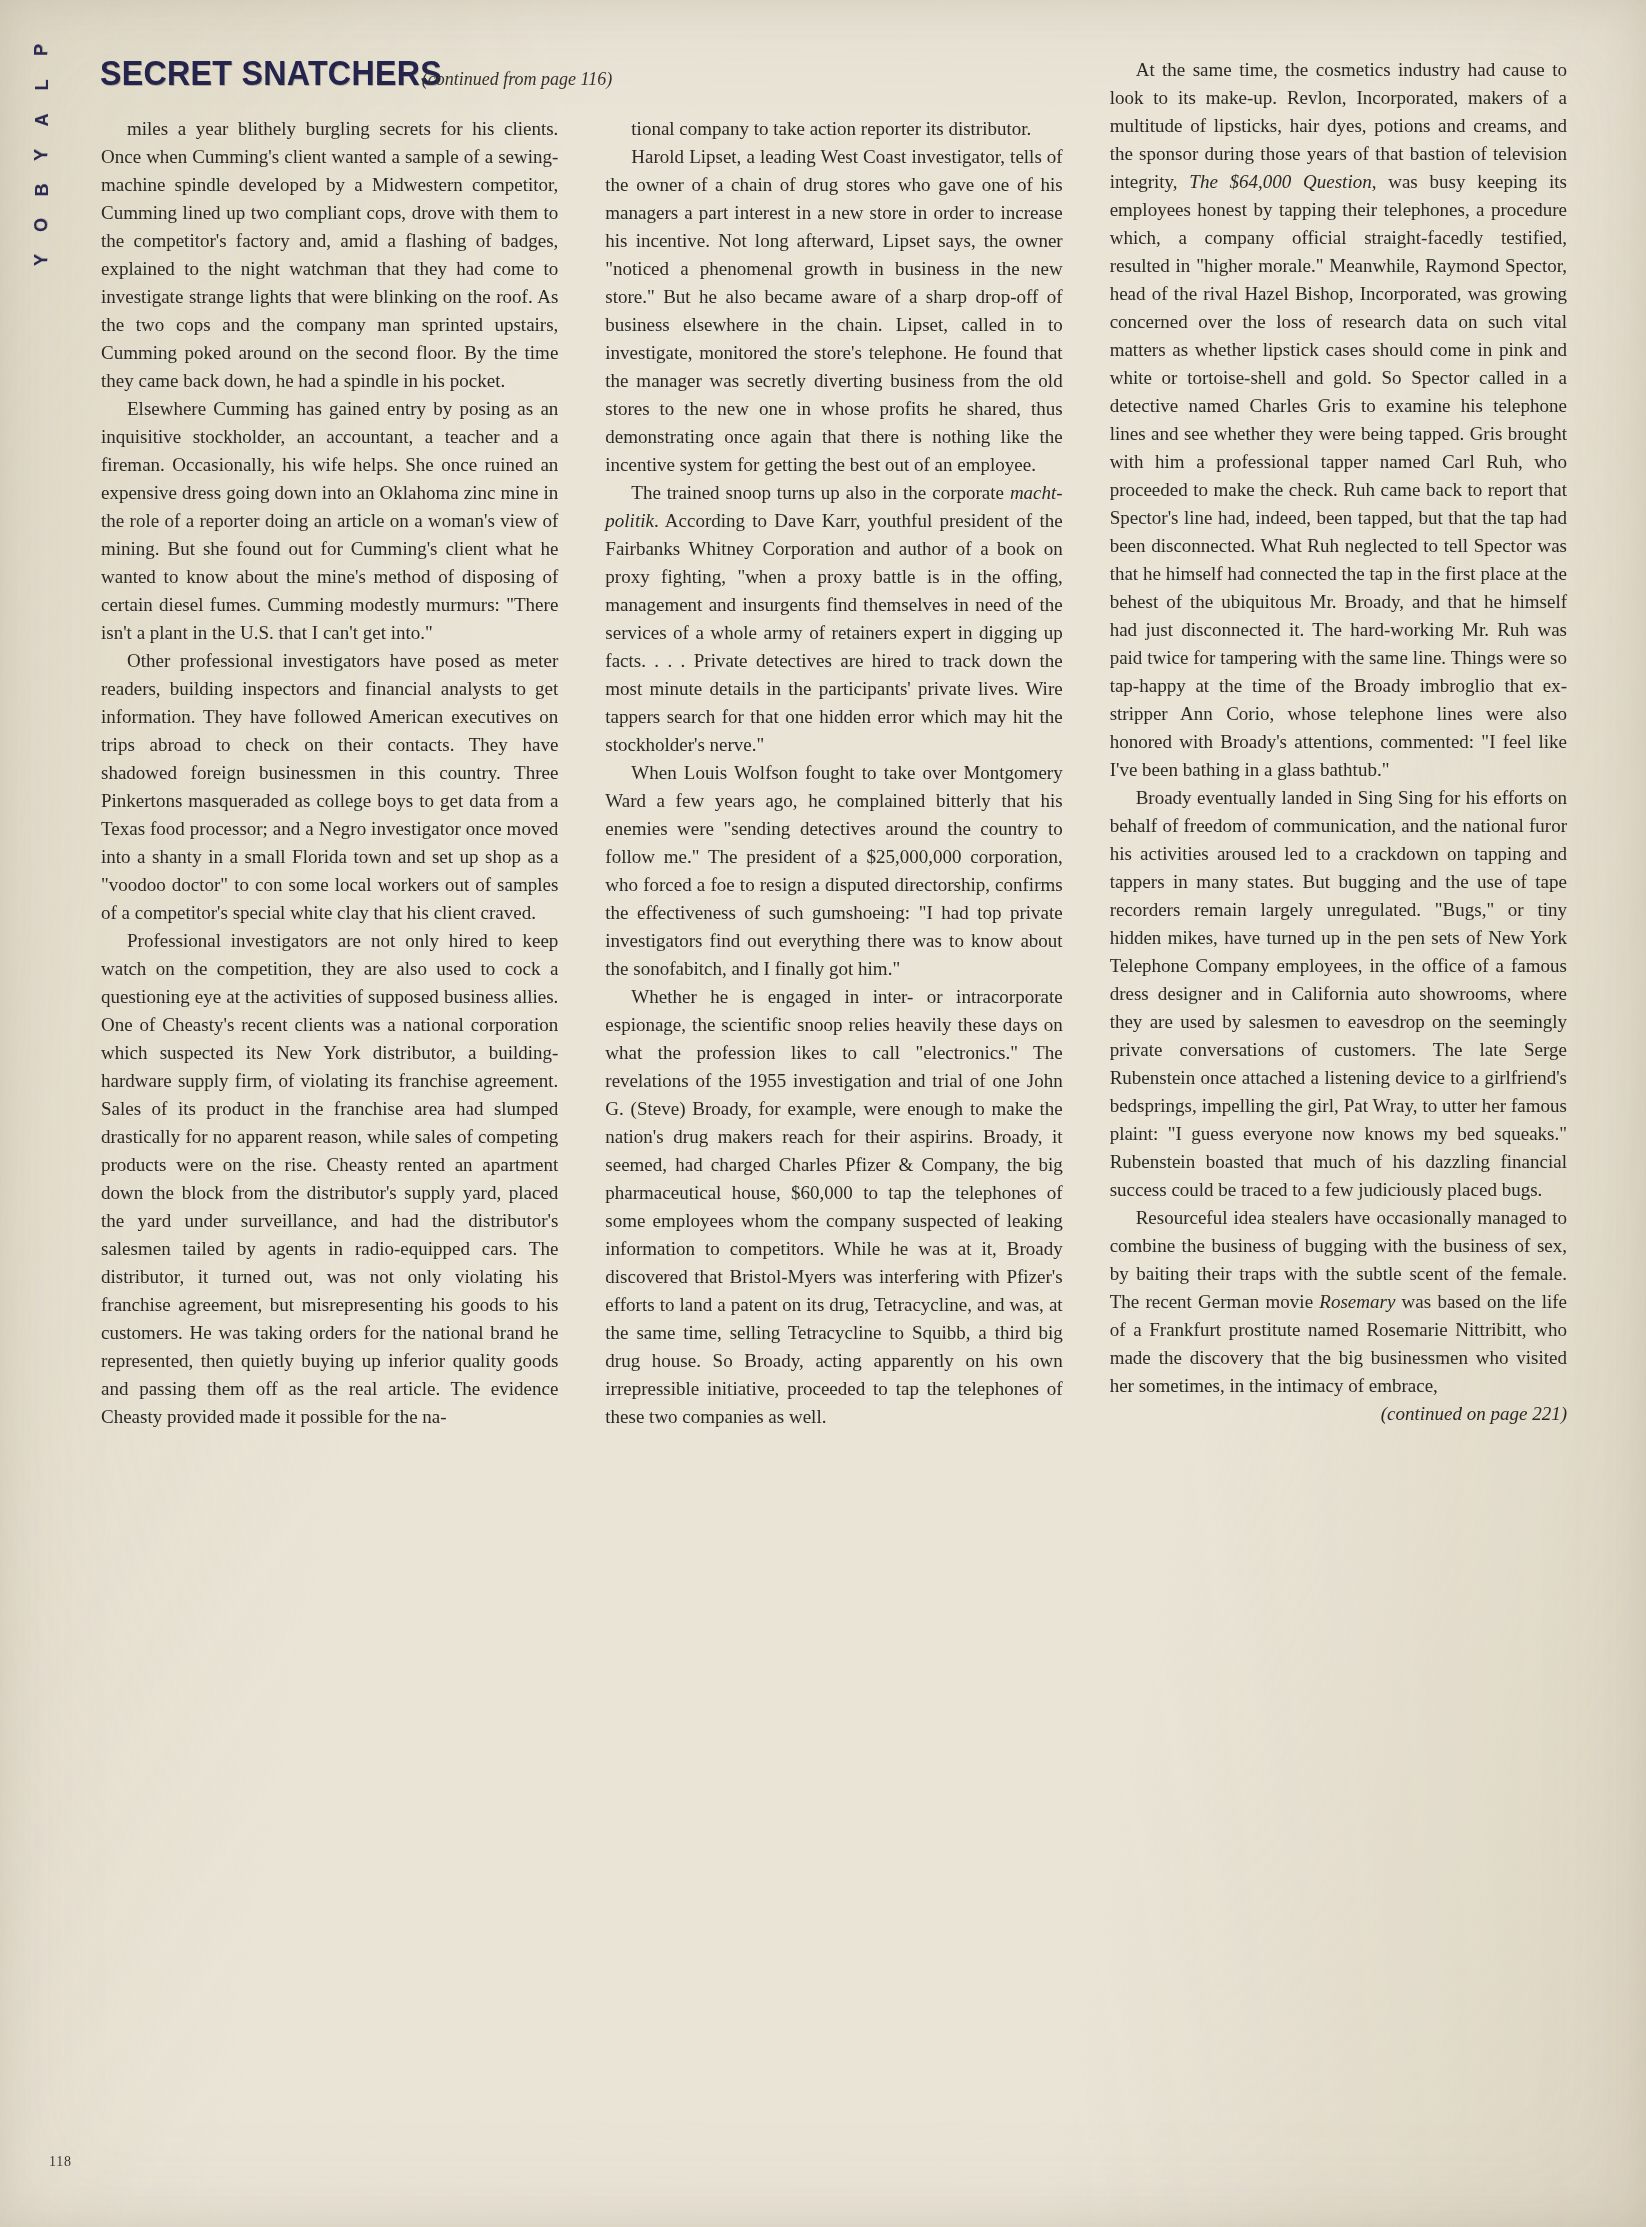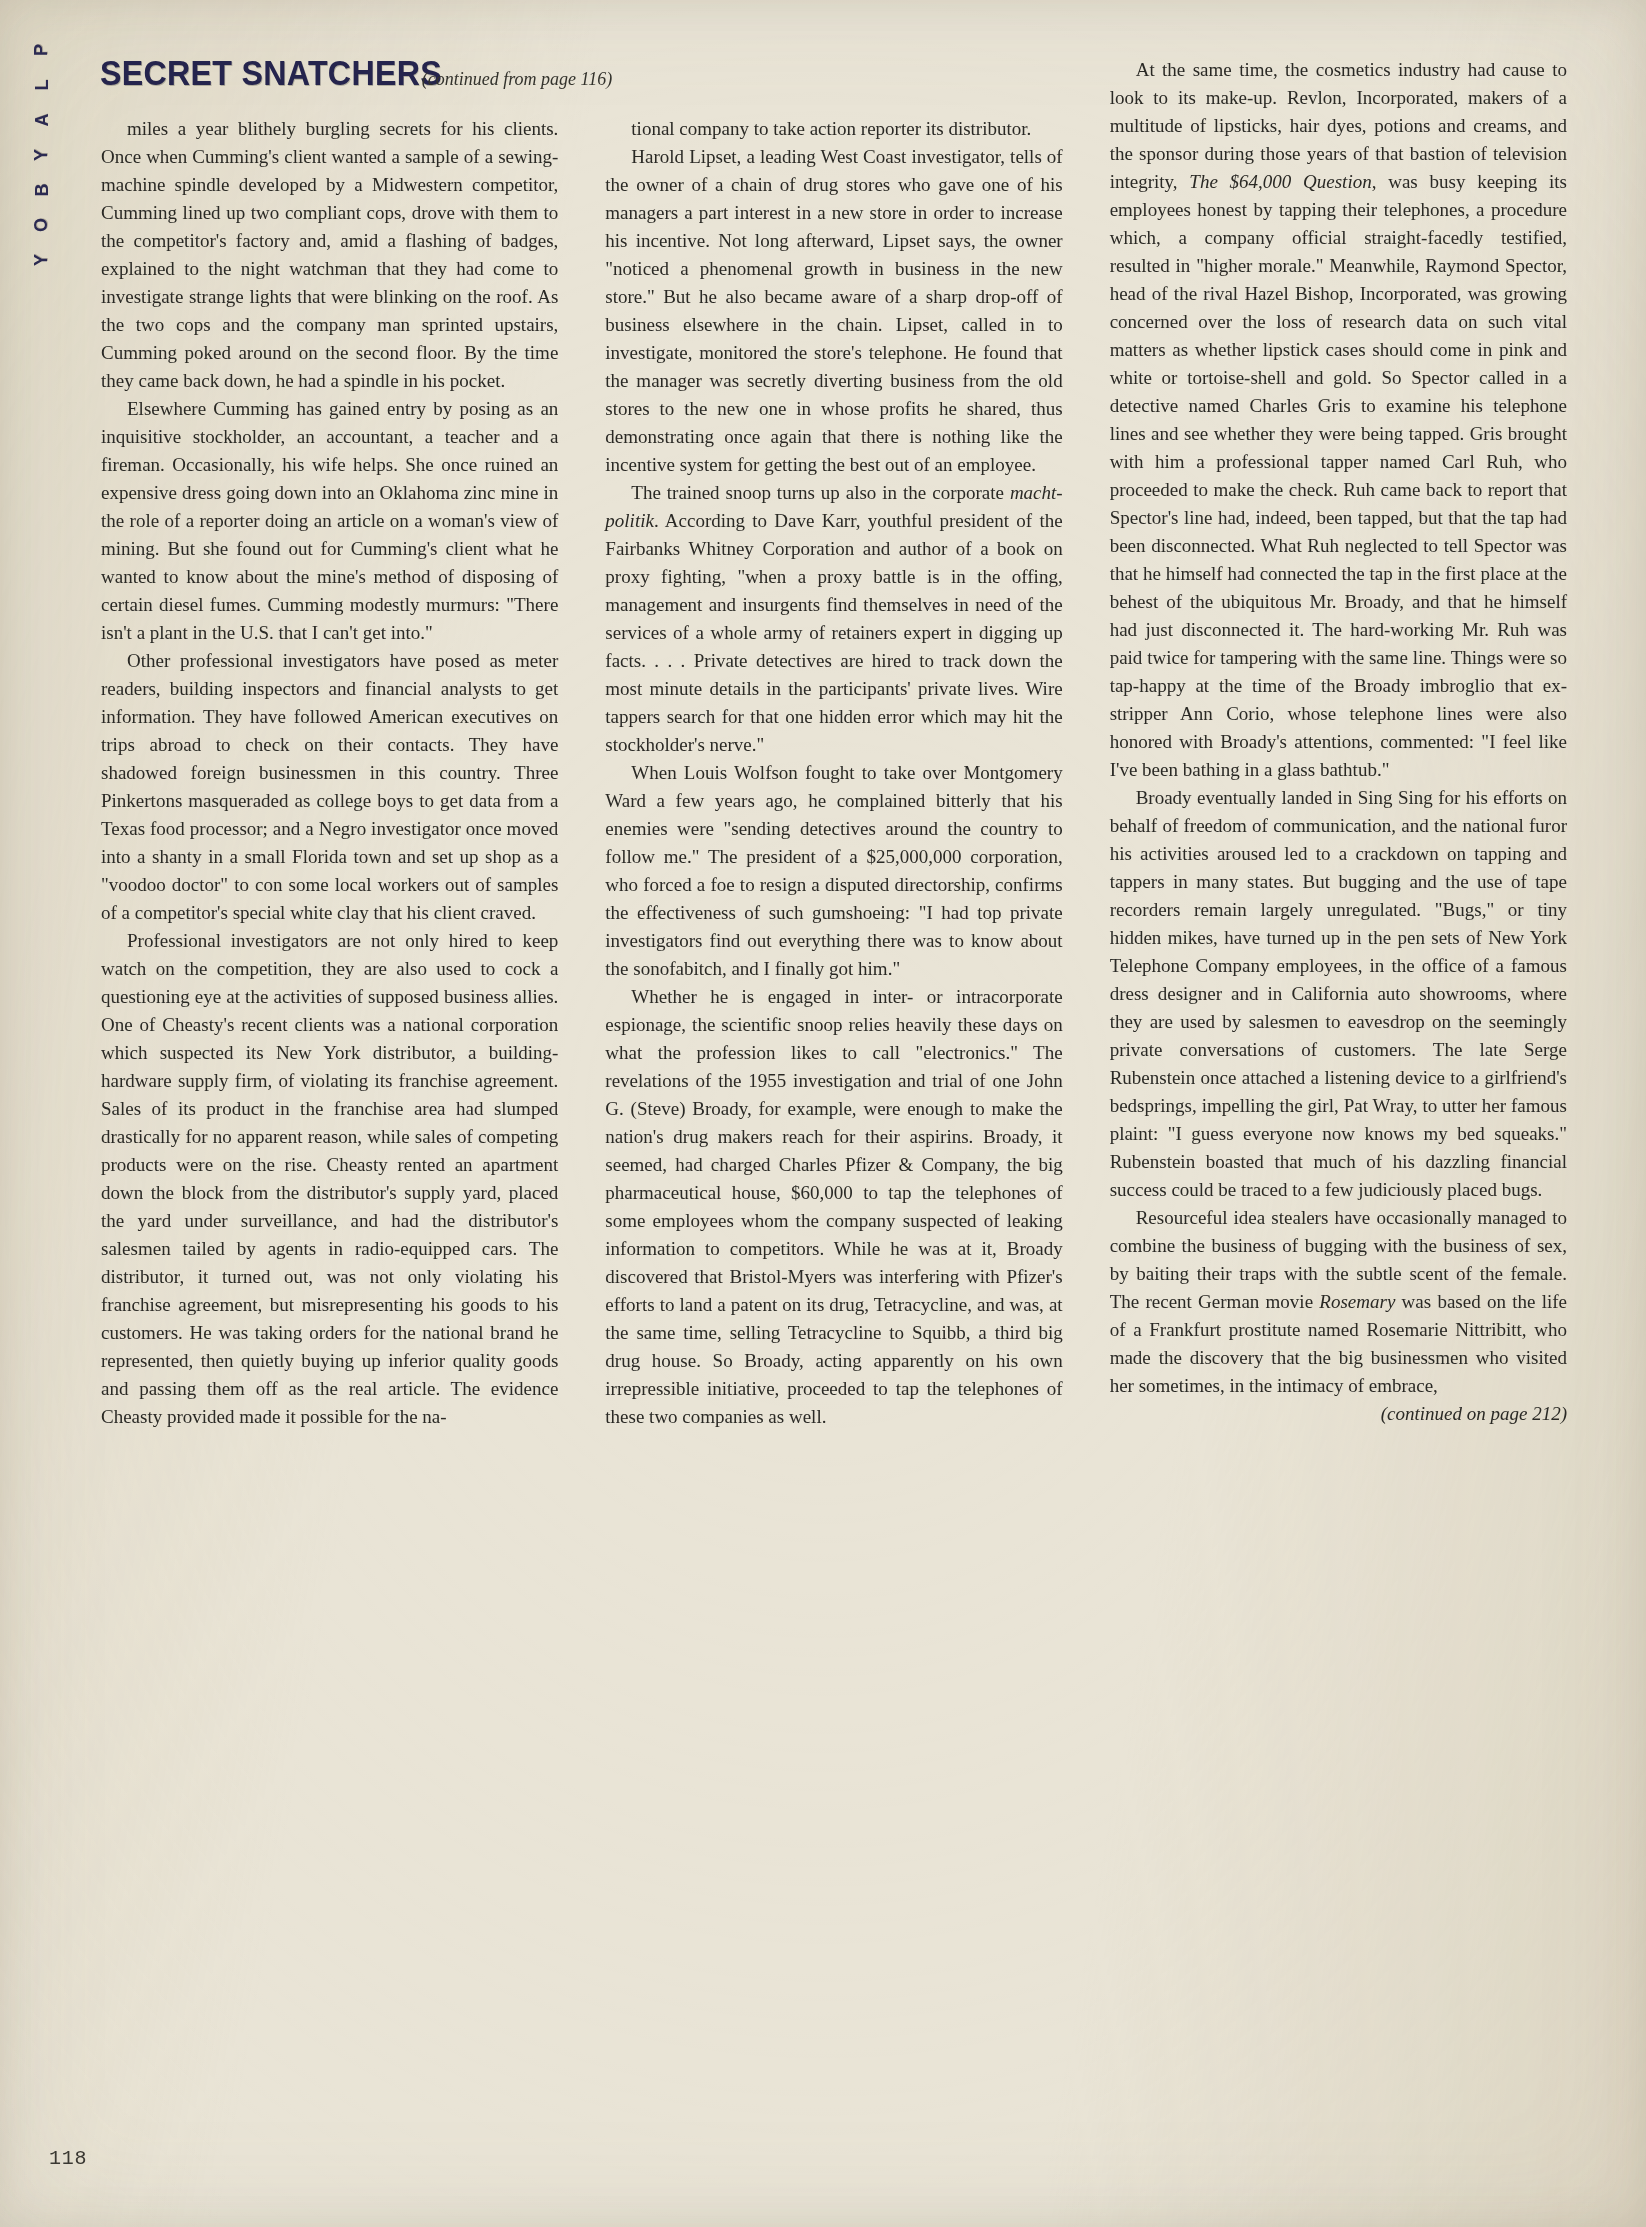--- a/index.html
+++ b/index.html
@@ -130,22 +130,22 @@
     text-align: right;
     font-style: italic;
     text-indent: 0;
   }
 
   
   .folio {
     position: absolute;
     left: 49px;
     bottom: 57px;
-    font-family: Liberation Mono, monospace;
-    font-size: 20px;
+    font-family: Liberation Serif, serif;
+    font-size: 14px;
     color: #3a3832;
     letter-spacing: 0.7px;
   }
 </style>
 </head>
 <body>
 
 <div class="page">
 
   <div class="paper-grain"></div>
@@ -177,20 +177,20 @@
         <p>tional company to take action reporter its distributor.</p>
         <p>Harold Lipset, a leading West Coast investigator, tells of the owner of a chain of drug stores who gave one of his managers a part interest in a new store in order to increase his incentive. Not long afterward, Lipset says, the owner "noticed a phenomenal growth in business in the new store." But he also became aware of a sharp drop-off of business elsewhere in the chain. Lipset, called in to investigate, monitored the store's telephone. He found that the manager was secretly diverting business from the old stores to the new one in whose profits he shared, thus demonstrating once again that there is nothing like the incentive system for getting the best out of an employee.</p>
         <p>The trained snoop turns up also in the corporate <em>macht-politik</em>. According to Dave Karr, youthful president of the Fairbanks Whitney Corporation and author of a book on proxy fighting, "when a proxy battle is in the offing, management and insurgents find themselves in need of the services of a whole army of retainers expert in digging up facts. . . . Private detectives are hired to track down the most minute details in the participants' private lives. Wire tappers search for that one hidden error which may hit the stockholder's nerve."</p>
         <p>When Louis Wolfson fought to take over Montgomery Ward a few years ago, he complained bitterly that his enemies were "sending detectives around the country to follow me." The president of a $25,000,000 corporation, who forced a foe to resign a disputed directorship, confirms the effectiveness of such gumshoeing: "I had top private investigators find out everything there was to know about the sonofabitch, and I finally got him."</p>
         <p>Whether he is engaged in inter- or intracorporate espionage, the scientific snoop relies heavily these days on what the profession likes to call "electronics." The revelations of the 1955 investigation and trial of one John G. (Steve) Broady, for example, were enough to make the nation's drug makers reach for their aspirins. Broady, it seemed, had charged Charles Pfizer &amp; Company, the big pharmaceutical house, $60,000 to tap the telephones of some employees whom the company suspected of leaking information to competitors. While he was at it, Broady discovered that Bristol-Myers was interfering with Pfizer's efforts to land a patent on its drug, Tetracycline, and was, at the same time, selling Tetracycline to Squibb, a third big drug house. So Broady, acting apparently on his own irrepressible initiative, proceeded to tap the telephones of these two companies as well.</p>
       </div>
     <div class="col col3" id="col3">
         <p>At the same time, the cosmetics industry had cause to look to its make-up. Revlon, Incorporated, makers of a multitude of lipsticks, hair dyes, potions and creams, and the sponsor during those years of that bastion of television integrity, <em>The $64,000 Question</em>, was busy keeping its employees honest by tapping their telephones, a procedure which, a company official straight-facedly testified, resulted in "higher morale." Meanwhile, Raymond Spector, head of the rival Hazel Bishop, Incorporated, was growing concerned over the loss of research data on such vital matters as whether lipstick cases should come in pink and white or tortoise-shell and gold. So Spector called in a detective named Charles Gris to examine his telephone lines and see whether they were being tapped. Gris brought with him a professional tapper named Carl Ruh, who proceeded to make the check. Ruh came back to report that Spector's line had, indeed, been tapped, but that the tap had been disconnected. What Ruh neglected to tell Spector was that he himself had connected the tap in the first place at the behest of the ubiquitous Mr. Broady, and that he himself had just disconnected it. The hard-working Mr. Ruh was paid twice for tampering with the same line. Things were so tap-happy at the time of the Broady imbroglio that ex-stripper Ann Corio, whose telephone lines were also honored with Broady's attentions, commented: "I feel like I've been bathing in a glass bathtub."</p>
         <p>Broady eventually landed in Sing Sing for his efforts on behalf of freedom of communication, and the national furor his activities aroused led to a crackdown on tapping and tappers in many states. But bugging and the use of tape recorders remain largely unregulated. "Bugs," or tiny hidden mikes, have turned up in the pen sets of New York Telephone Company employees, in the office of a famous dress designer and in California auto showrooms, where they are used by salesmen to eavesdrop on the seemingly private conversations of customers. The late Serge Rubenstein once attached a listening device to a girlfriend's bedsprings, impelling the girl, Pat Wray, to utter her famous plaint: "I guess everyone now knows my bed squeaks." Rubenstein boasted that much of his dazzling financial success could be traced to a few judiciously placed bugs.</p>
         <p>Resourceful idea stealers have occasionally managed to combine the business of bugging with the business of sex, by baiting their traps with the subtle scent of the female. The recent German movie <em>Rosemary</em> was based on the life of a Frankfurt prostitute named Rosemarie Nittribitt, who made the discovery that the big businessmen who visited her sometimes, in the intimacy of embrace,</p>
-        <p class="contline noind">(continued on page 212)</p>
+        <p class="contline noind">(continued on page 221)</p>
       </div>
   </div>
 
   <div class="folio">118</div>
 
 </div>
 
 
 </body></html>

